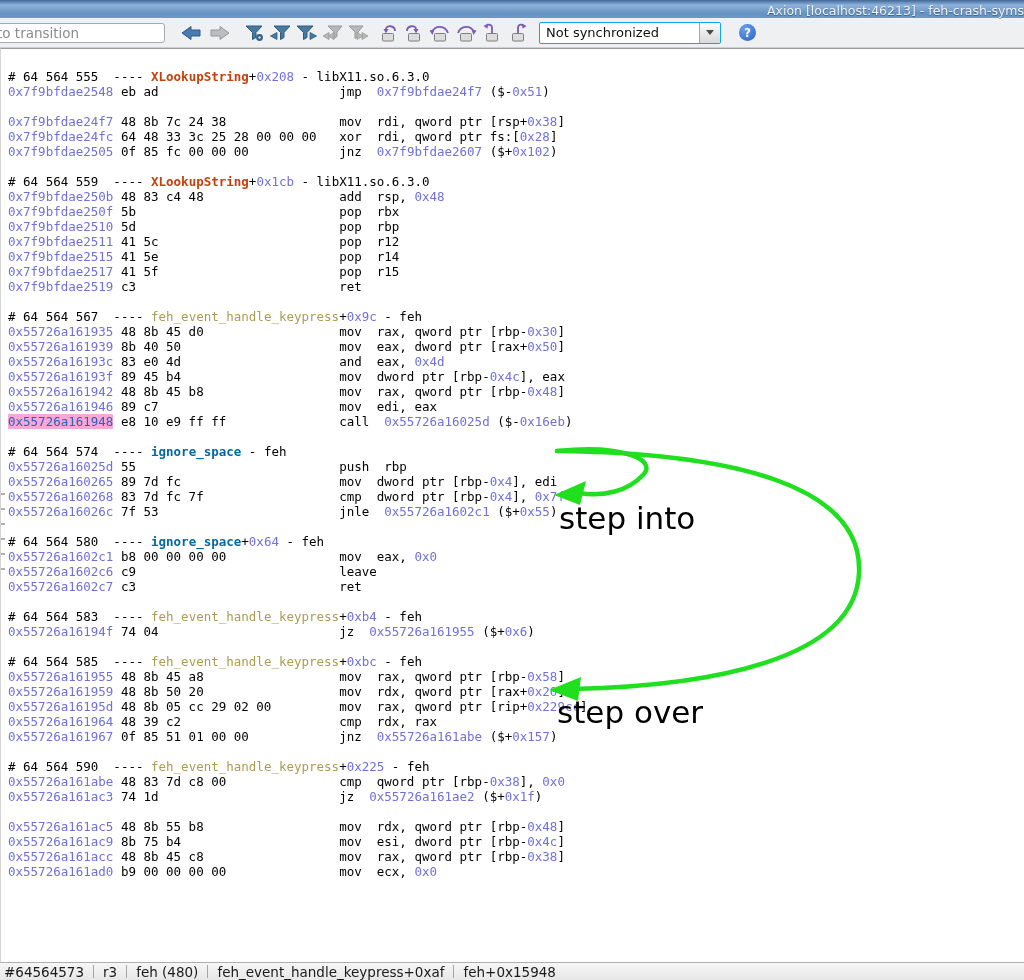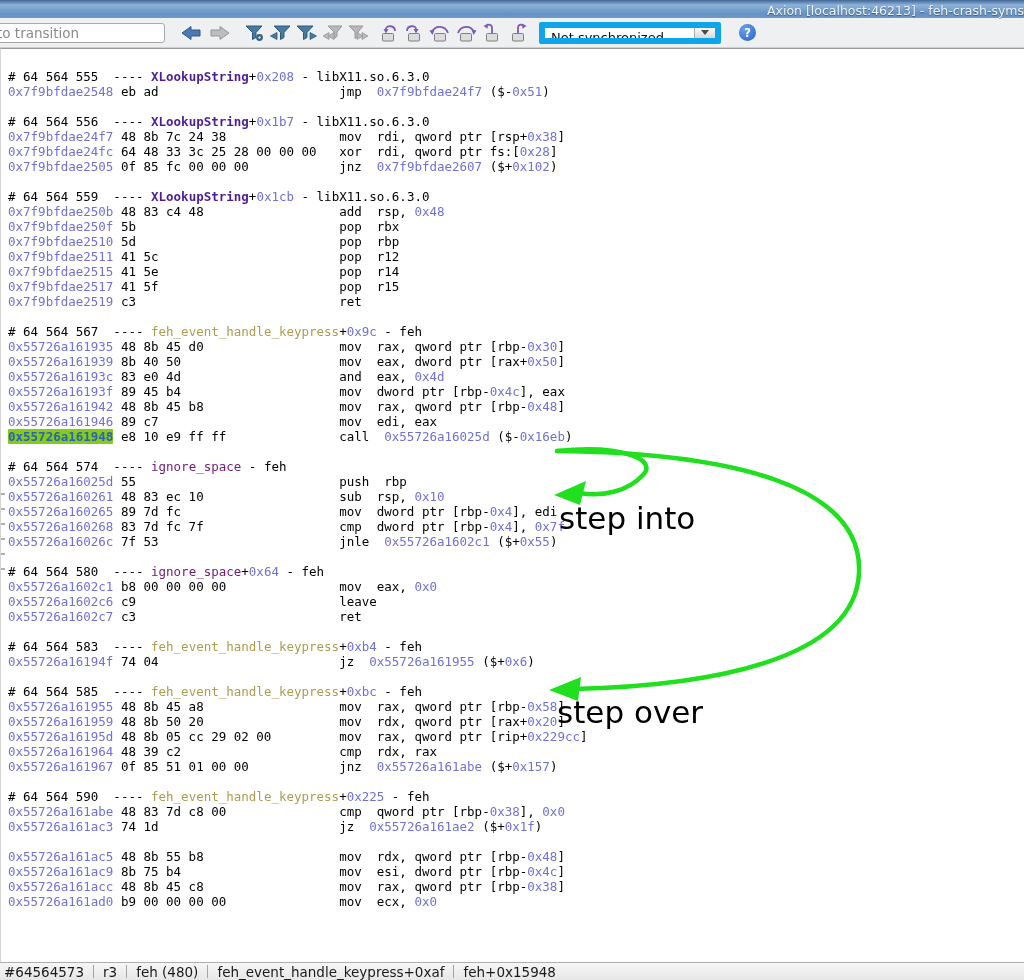--- a/index.html
+++ b/index.html
@@ -12,37 +12,37 @@
   .titlebar span { color:#eef3f9; font-size:12.5px; line-height:17px; text-shadow:0 1px 1px rgba(0,0,0,.4); }
 
   
   .toolbar { height:30px; background:#eff0f1; border-bottom:1px solid #cfcfcf; display:flex; align-items:center; }
   .goto { width:174px; margin-left:-9px; height:20px; border:1px solid #a9a9a9; border-radius:3px; background:#fff;
           font:13.5px "DejaVu Sans",sans-serif; color:#8b8b8b; padding:0 5px; outline:none; }
   .tb { background:transparent; border:none; padding:0; width:24px; height:22px; display:flex; align-items:center; justify-content:center; cursor:pointer; }
   .grp-arrows { margin-left:14px; display:flex; gap:5px; }
   .grp-funnel { margin-left:10px; display:flex; gap:2px; }
   .grp-step   { margin-left:6px;  display:flex; gap:2px; }
-  .dd { margin-left:9px; width:182px; height:22px; border:6px solid #0ea5e9; border-radius:2px; background:#fff; display:flex; }
+  .dd { margin-left:9px; width:182px; height:22px; border:1px solid #0ea5e9; border-radius:2px; background:#fff; display:flex; }
   .ddv { flex:1; font-size:13px; color:#111; line-height:20px; padding-left:6px; white-space:nowrap; overflow:hidden; }
   .ddbtn { width:21px; border-left:1px solid #a8a8a8; background:linear-gradient(#fbfbfb,#d9d9d9); display:flex; align-items:center; justify-content:center; }
   .ddbtn i { width:0; height:0; border-left:4px solid transparent; border-right:4px solid transparent; border-top:5px solid #4a4a4a; }
   .help { margin-left:18px; width:17px; height:17px; border:none; border-radius:50%;
           background:radial-gradient(circle at 35% 30%, #6aa0e8, #2561c8); color:#fff; font:bold 11.5px "DejaVu Sans",sans-serif;
           display:flex; align-items:center; justify-content:center; cursor:pointer; }
 
   
   .content { position:relative; height:914px; background:#fff; border-top:1px solid #9b9b9b; border-left:1px solid #d5d5d5; overflow:hidden; }
   #disasm { padding:20px 0 0 7px; }
   .ln { white-space:pre; height:15px; line-height:15px; font-family:"DejaVu Sans Mono",monospace; font-size:12.5px; color:#000; }
   .a, .n { color:#7070d8; }
-  .fx { color:#4c1d95; font-weight:bold;margin-top:44px; }
+  .fx { color:#c2410c; font-weight:bold;margin-top:44px; }
   .ff { color:#ab9d4f; font-weight:normal; }
-  .fg { color:#701a75; font-weight:normal; }
-  .sel { background:#84cc16; color:#2b5fc0; border-radius:1px;font-weight:bold; }
+  .fg { color:#0369a1; font-weight:bold; }
+  .sel { background:#f9a8d4; color:#2b5fc0; border-radius:1px; }
   .gutter { position:absolute; left:0; top:444px; width:4px; height:86px;
             background:repeating-linear-gradient(180deg,#b0b0b0 0 2px,transparent 2px 15px); }
 
   .arrows { position:absolute; left:0; top:0; pointer-events:none; }
   .anno { font-family:"DejaVu Sans",sans-serif; font-size:31px; fill:#000; }
 
   
   .statusbar { height:18px; background:linear-gradient(#f6f6f6,#e7e7e7); border-top:1px solid #aeaeae;
                display:flex; align-items:center; font-size:13.5px; color:#1a1a1a; }
   .sbi { padding:7px 9px; white-space:nowrap; }
@@ -171,21 +171,20 @@
     <button class="help">
         <span>?</span>
       </button>
   </div>
 
   <div class="content">
     <div id="disasm">
         <div class="ln"><span class="p"># 64 564 555  ---- </span><span class="fx">XLookupString</span><span class="p">+</span><span class="n">0x208</span><span class="p"> - libX11.so.6.3.0</span></div>
         <div class="ln"><span class="a">0x7f9bfdae2548</span><span class="p"> eb ad                        </span><span class="p">jmp  </span><span class="n">0x7f9bfdae24f7</span><span class="p"> ($-</span><span class="n">0x51</span><span class="p">)</span></div>
         <div class="ln"></div>
-        <div class="ln"><span class="p"># 64 564 556  ---- </span><span class="fx">XLookupString</span><span class="p">+</span><span class="n">0x1b7</span><span class="p"> - libX11.so.6.3.0</span></div>
         <div class="ln"><span class="a">0x7f9bfdae24f7</span><span class="p"> 48 8b 7c 24 38               </span><span class="p">mov  rdi, qword ptr [rsp+</span><span class="n">0x38</span><span class="p">]</span></div>
         <div class="ln"><span class="a">0x7f9bfdae24fc</span><span class="p"> 64 48 33 3c 25 28 00 00 00   </span><span class="p">xor  rdi, qword ptr fs:[</span><span class="n">0x28</span><span class="p">]</span></div>
         <div class="ln"><span class="a">0x7f9bfdae2505</span><span class="p"> 0f 85 fc 00 00 00            </span><span class="p">jnz  </span><span class="n">0x7f9bfdae2607</span><span class="p"> ($+</span><span class="n">0x102</span><span class="p">)</span></div>
         <div class="ln"></div>
         <div class="ln"><span class="p"># 64 564 559  ---- </span><span class="fx">XLookupString</span><span class="p">+</span><span class="n">0x1cb</span><span class="p"> - libX11.so.6.3.0</span></div>
         <div class="ln"><span class="a">0x7f9bfdae250b</span><span class="p"> 48 83 c4 48                  </span><span class="p">add  rsp, </span><span class="n">0x48</span></div>
         <div class="ln"><span class="a">0x7f9bfdae250f</span><span class="p"> 5b                           </span><span class="p">pop  rbx</span></div>
         <div class="ln"><span class="a">0x7f9bfdae2510</span><span class="p"> 5d                           </span><span class="p">pop  rbp</span></div>
         <div class="ln"><span class="a">0x7f9bfdae2511</span><span class="p"> 41 5c                        </span><span class="p">pop  r12</span></div>
         <div class="ln"><span class="a">0x7f9bfdae2515</span><span class="p"> 41 5e                        </span><span class="p">pop  r14</span></div>
@@ -196,21 +195,20 @@
         <div class="ln"><span class="a">0x55726a161935</span><span class="p"> 48 8b 45 d0                  </span><span class="p">mov  rax, qword ptr [rbp-</span><span class="n">0x30</span><span class="p">]</span></div>
         <div class="ln"><span class="a">0x55726a161939</span><span class="p"> 8b 40 50                     </span><span class="p">mov  eax, dword ptr [rax+</span><span class="n">0x50</span><span class="p">]</span></div>
         <div class="ln"><span class="a">0x55726a16193c</span><span class="p"> 83 e0 4d                     </span><span class="p">and  eax, </span><span class="n">0x4d</span></div>
         <div class="ln"><span class="a">0x55726a16193f</span><span class="p"> 89 45 b4                     </span><span class="p">mov  dword ptr [rbp-</span><span class="n">0x4c</span><span class="p">], eax</span></div>
         <div class="ln"><span class="a">0x55726a161942</span><span class="p"> 48 8b 45 b8                  </span><span class="p">mov  rax, qword ptr [rbp-</span><span class="n">0x48</span><span class="p">]</span></div>
         <div class="ln"><span class="a">0x55726a161946</span><span class="p"> 89 c7                        </span><span class="p">mov  edi, eax</span></div>
         <div class="ln"><span class="a sel">0x55726a161948</span><span class="p"> e8 10 e9 ff ff               </span><span class="p">call  </span><span class="n">0x55726a16025d</span><span class="p"> ($-</span><span class="n">0x16eb</span><span class="p">)</span></div>
         <div class="ln"></div>
         <div class="ln"><span class="p"># 64 564 574  ---- </span><span class="fg">ignore_space</span><span class="p"> - feh</span></div>
         <div class="ln"><span class="a">0x55726a16025d</span><span class="p"> 55                           </span><span class="p">push  rbp</span></div>
-        <div class="ln"><span class="a">0x55726a160261</span><span class="p"> 48 83 ec 10                  </span><span class="p">sub  rsp, </span><span class="n">0x10</span></div>
         <div class="ln"><span class="a">0x55726a160265</span><span class="p"> 89 7d fc                     </span><span class="p">mov  dword ptr [rbp-</span><span class="n">0x4</span><span class="p">], edi</span></div>
         <div class="ln"><span class="a">0x55726a160268</span><span class="p"> 83 7d fc 7f                  </span><span class="p">cmp  dword ptr [rbp-</span><span class="n">0x4</span><span class="p">], </span><span class="n">0x7f</span></div>
         <div class="ln"><span class="a">0x55726a16026c</span><span class="p"> 7f 53                        </span><span class="p">jnle  </span><span class="n">0x55726a1602c1</span><span class="p"> ($+</span><span class="n">0x55</span><span class="p">)</span></div>
         <div class="ln"></div>
         <div class="ln"><span class="p"># 64 564 580  ---- </span><span class="fg">ignore_space</span><span class="p">+</span><span class="n">0x64</span><span class="p"> - feh</span></div>
         <div class="ln"><span class="a">0x55726a1602c1</span><span class="p"> b8 00 00 00 00               </span><span class="p">mov  eax, </span><span class="n">0x0</span></div>
         <div class="ln"><span class="a">0x55726a1602c6</span><span class="p"> c9                           </span><span class="p">leave</span></div>
         <div class="ln"><span class="a">0x55726a1602c7</span><span class="p"> c3                           </span><span class="p">ret</span></div>
         <div class="ln"></div>
         <div class="ln"><span class="p"># 64 564 583  ---- </span><span class="ff">feh_event_handle_keypress</span><span class="p">+</span><span class="n">0xb4</span><span class="p"> - feh</span></div>

